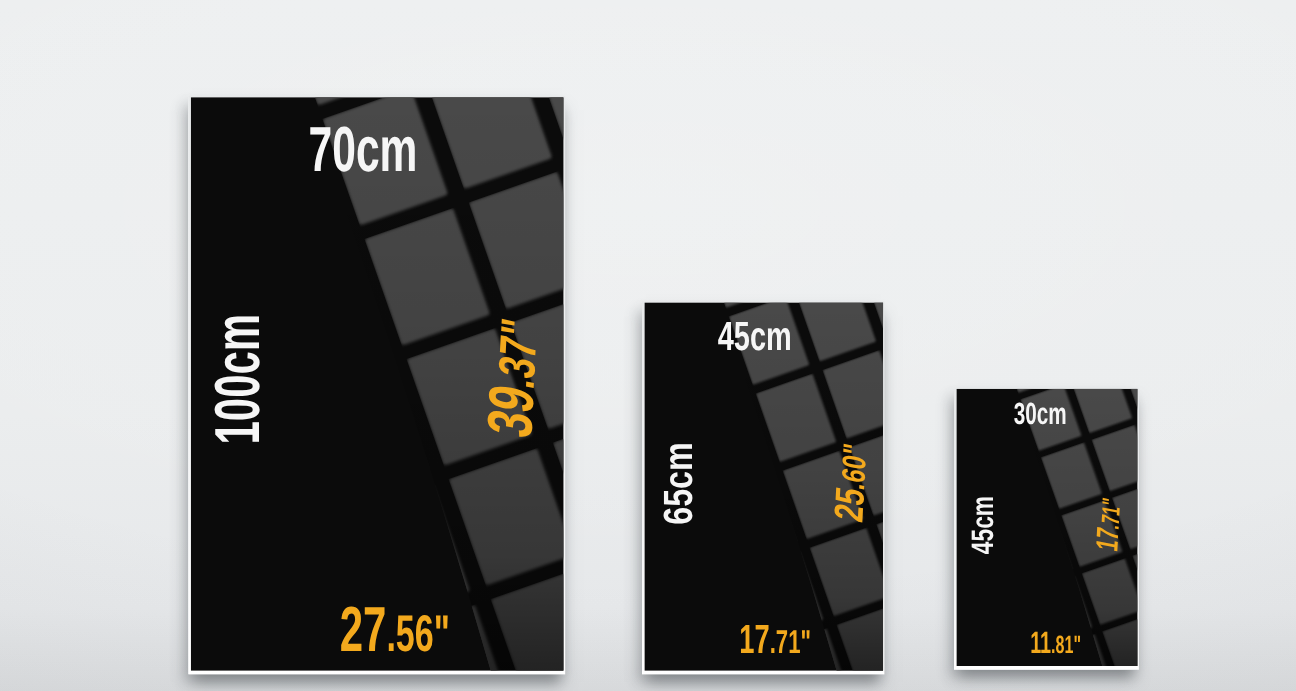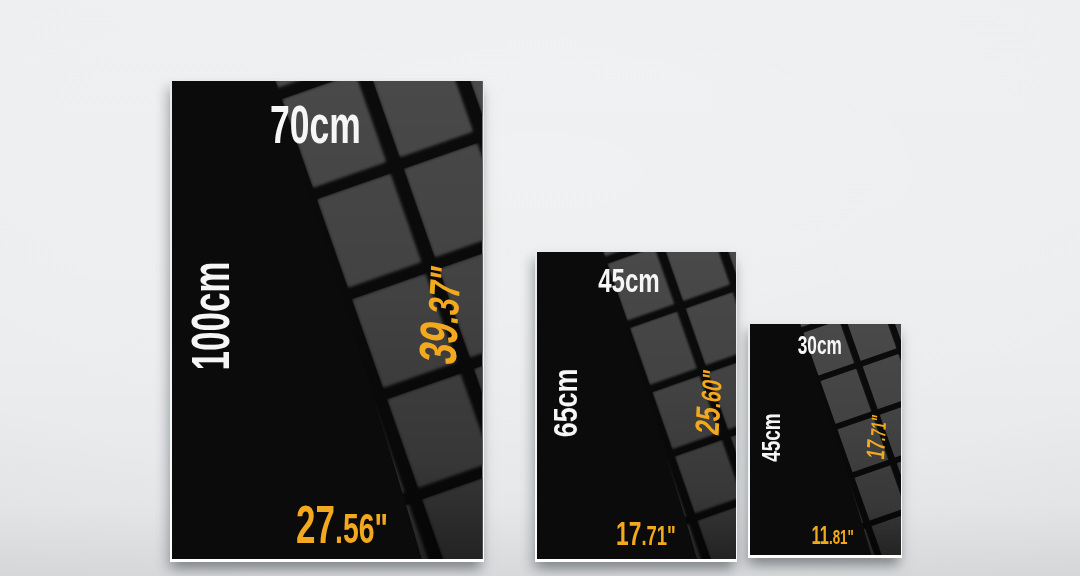--- a/index.html
+++ b/index.html
@@ -8,21 +8,21 @@
        background:linear-gradient(180deg,#edeff0 0%,#ebedee 60%,#e6e8ea 88%,#dbdddf 100%);}
   .poster{position:absolute;background:linear-gradient(180deg,#e7e9ea 0%,#f2f3f4 55%,#ffffff 100%);
           box-shadow:0 9px 12px -3px rgba(70,75,80,0.5), -5px 7px 10px rgba(70,75,80,0.2);}
   .poster svg{display:block;}
 </style>
 </head>
 <body>
 
 <div style="position:absolute;left:0;top:0;width:1080px;height:576px;background:radial-gradient(120% 90% at 50% 30%, rgba(255,255,255,0.18) 0%, rgba(0,0,0,0) 60%, rgba(60,65,70,0.06) 100%);"></div>
 
-<div class="poster" style="left:170px;top:80px;padding:1px 1px 3px 2px;">
+<div class="poster" style="left:157px;top:80px;padding:1px 1px 3px 2px;">
 <svg width="310.5" height="478" viewBox="0 0 310.5 478" preserveAspectRatio="none" xmlns="http://www.w3.org/2000/svg">
   <defs>
     <filter id="cb" x="-15%" y="-15%" width="130%" height="130%">
       <feGaussianBlur stdDeviation="1.4"></feGaussianBlur>
     </filter>
     <pattern id="gp" patternUnits="userSpaceOnUse" width="92" height="106" x="5.6" y="53.4" patternTransform="rotate(-19.3)">
       <rect x="0" y="0" width="78" height="94" rx="2" fill="#4a4a4a" filter="url(#cb)"></rect>
     </pattern>
     <linearGradient id="fade" x1="0" y1="0" x2="0" y2="478" gradientUnits="userSpaceOnUse">
       <stop offset="0" stop-color="#000" stop-opacity="0"></stop>
@@ -58,21 +58,21 @@
   <text transform="translate(143.5 62.3) scale(0.71 1)" text-anchor="middle" font-weight="bold" font-size="53" fill="#f6f6f6">45cm</text>
 
   <text transform="translate(62 235) rotate(-90) scale(0.79 1)" text-anchor="middle" font-weight="bold" font-size="53" fill="#f6f6f6">65cm</text>
 
   <text transform="translate(286 237) rotate(-87) skewX(-8) scale(0.72 1)" text-anchor="middle" font-weight="bold" font-size="53" fill="#f3a91d">25<tspan font-size="43">.60"</tspan></text>
 
   <text transform="translate(170 455.5) scale(0.67 1)" text-anchor="middle" font-weight="bold" font-size="53" fill="#f3a91d">17<tspan font-size="43">.71"</tspan></text>
 </svg>
 </div>
 
-<div class="poster" style="left:748px;top:322.5px;padding:1px 1px 3px 2px;">
+<div class="poster" style="left:795px;top:322.5px;padding:1px 1px 3px 2px;">
 <svg width="151" height="231" viewBox="0 0 310.5 478" preserveAspectRatio="none" xmlns="http://www.w3.org/2000/svg">
 
   <rect x="0" y="0" width="310.5" height="478" fill="#0b0b0b"></rect>
 
   <path d="M95.5,0 L310.5,0 L310.5,478 L250,478 Q181,239 95.5,0 Z" fill="url(#gp)"></path>
   <path d="M95.5,0 L310.5,0 L310.5,478 L250,478 Q181,239 95.5,0 Z" fill="url(#fade)"></path>
 
   <text transform="translate(143.5 61.5) scale(0.67 1)" text-anchor="middle" font-weight="bold" font-size="53" fill="#f6f6f6">30cm</text>
 
   <text transform="translate(62 235) rotate(-90) scale(0.74 1)" text-anchor="middle" font-weight="bold" font-size="53" fill="#f6f6f6">45cm</text>

